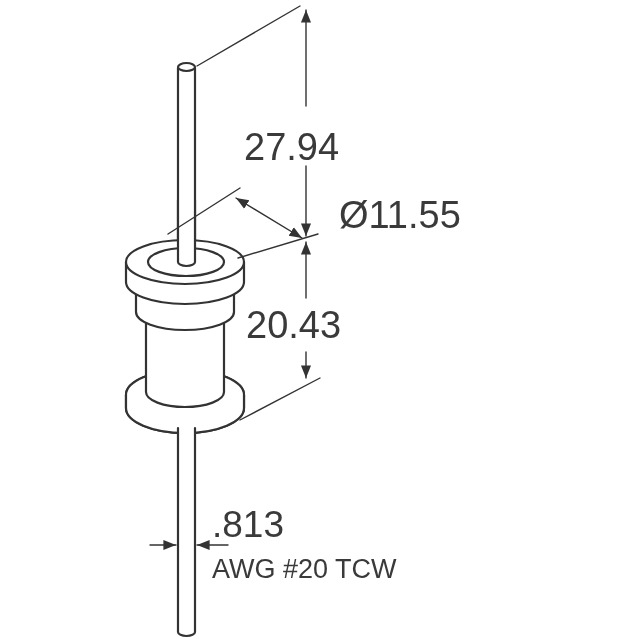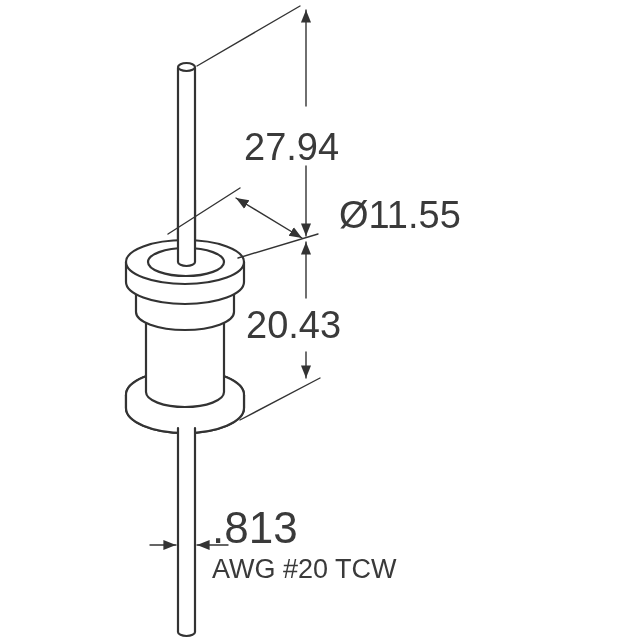--- a/index.html
+++ b/index.html
@@ -2,21 +2,21 @@
 <html><head>
 <meta charset="utf-8">
 <style>
   html, body { margin:0; padding:0; background:#ffffff; }
   body { width:640px; height:640px; position:relative; overflow:hidden; }
   #drawing { position:absolute; left:0; top:0; width:640px; height:640px; }
   .lbl { position:absolute; font-family:"Liberation Sans", sans-serif; color:#3a3a3a; font-size:38px; line-height:1; white-space:nowrap; }
   #lbl-length { left:244px; top:128px; }
   #lbl-diameter { left:322px; top:196px;margin-left:17px; }
   #lbl-body { left:246px; top:306px; }
-  #lbl-lead { left:212px; top:506px; font-size:44px; }
+  #lbl-lead { left:212px; top:506px; font-size:37px; }
   #lbl-wire { left:212px; top:556px; font-size:27px; }
 </style>
 </head>
 <body>
 
 <div id="drawing">
   <svg width="640" height="640" viewBox="0 0 640 640" fill="none" stroke="#333333" stroke-width="2.2" stroke-linejoin="round" stroke-linecap="round">
     <defs>
       <marker id="ah" viewBox="0 0 10 10" refX="10" refY="5" markerWidth="9" markerHeight="9" orient="auto-start-reverse">
         <path d="M0,1 L10,5 L0,9 z" fill="#333333" stroke="none"></path>

